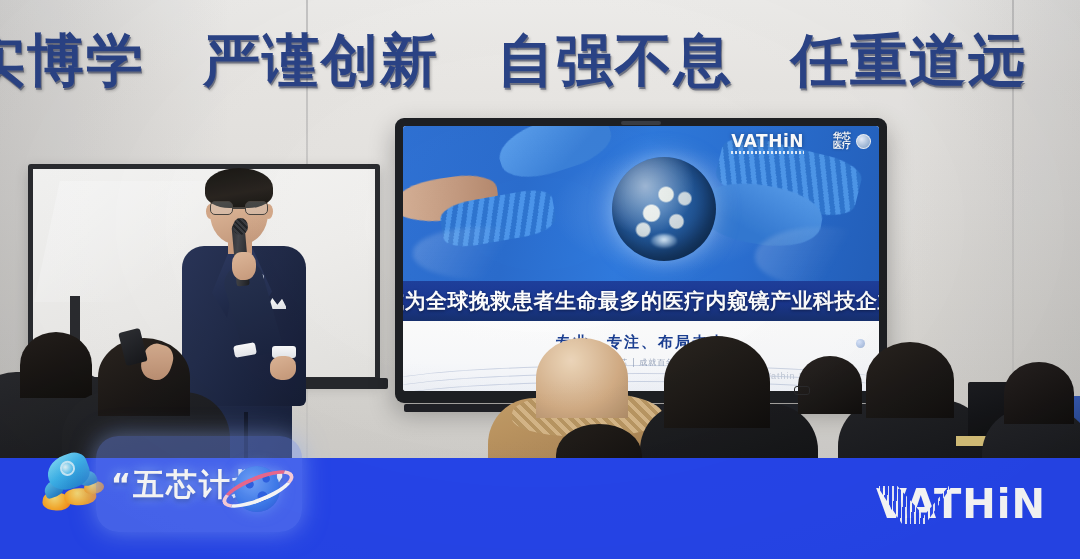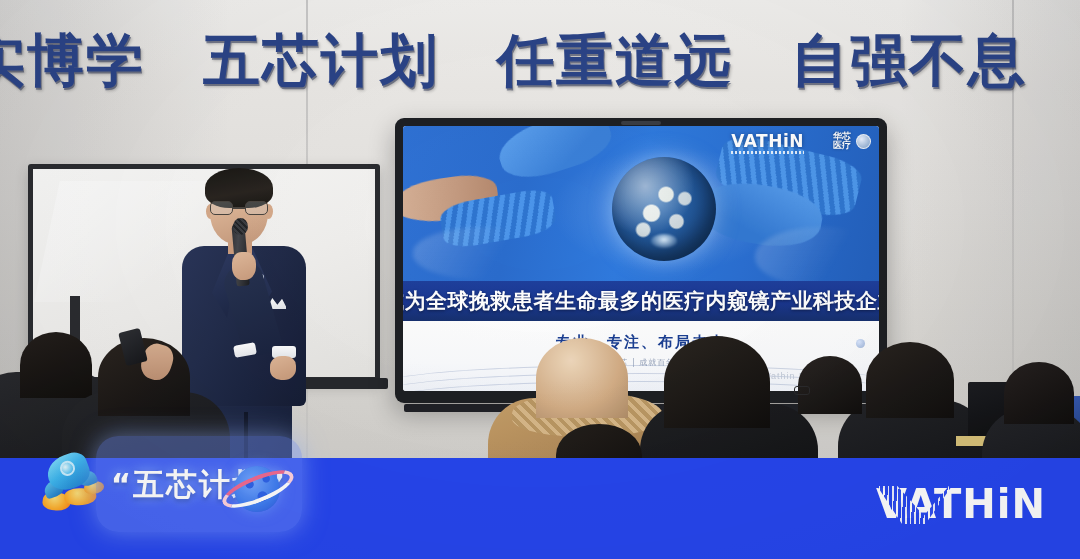--- a/index.html
+++ b/index.html
@@ -488,23 +488,23 @@
 
   <div class="wall">
     <div class="wall-shade-l"></div>
     <div class="wall-shade-r"></div>
     <div class="wall-seam" style="left:306px"></div>
     <div class="wall-seam" style="left:1012px"></div>
   </div>
 
   <div class="slogan">
     <span class="slogan-part">实博学</span>
-    <span class="slogan-part">五芯计划</span>
+    <span class="slogan-part">严谨创新</span>
+    <span class="slogan-part">自强不息</span>
     <span class="slogan-part">任重道远</span>
-    <span class="slogan-part">自强不息</span>
   </div>
 
   <div class="whiteboard">
     <div class="wb-gloss"></div>
   </div>
   <div class="wb-leg l"></div>
   <div class="wb-rail"></div>
 
   <div class="tv">
     <div class="tv-cam"></div>

